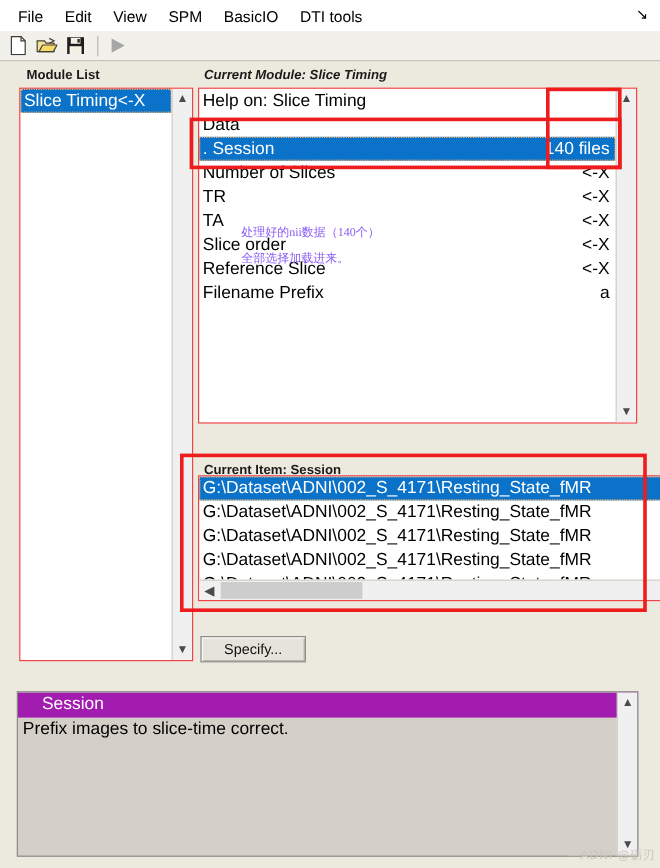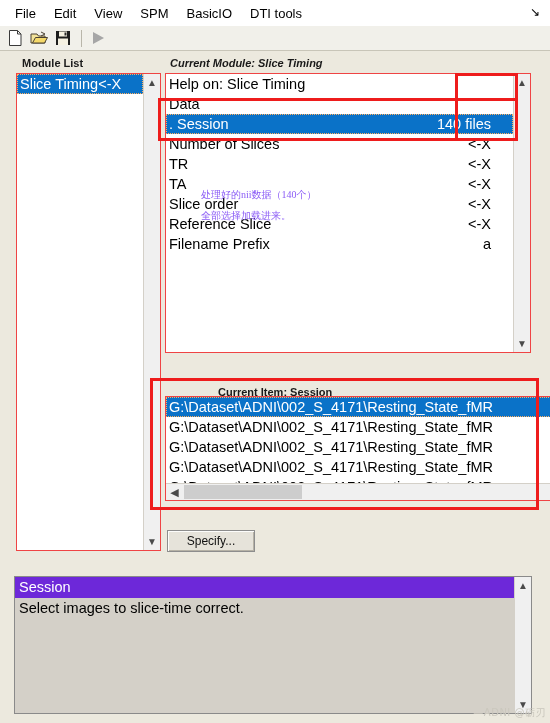--- a/index.html
+++ b/index.html
@@ -97,21 +97,21 @@
     line-height: 20px;
     font-size: 14.5px;
     color: #000;
     padding-left: 3px;
     white-space: nowrap;
     display: flex;
     justify-content: space-between;
     box-sizing: border-box;
   }
   .row .rv {
-    padding-right: 22px;
+    padding-right: 5px;
   }
   .row.sel {
     background: #0a72c8;
     color: #ffffff;
     outline: 1px dotted #ffb060;
     outline-offset: -1px;
   }
 
   
   .vscroll {
@@ -200,24 +200,24 @@
   .helppanel {
     position: absolute;
     background: #d4d0c8;
     border: 1px solid #8a8a8a;
     box-sizing: border-box;
     overflow: hidden;
   }
   .help-title {
     height: 21px;
     line-height: 21px;
-    background: #6d28d9;
+    background: #a21caf;
     color: #ffffff;
     font-size: 14.5px;
-    padding-left: 4px;
+    padding-left: 20px;
     box-sizing: border-box;
   }
   .help-body {
     font-size: 14.5px;
     color: #000;
     padding-left: 4px;
     line-height: 21px;
   }
 
   .watermark {
@@ -335,21 +335,21 @@
   <div class="vscroll">
     <div class="vs-arrow up">▲</div>
     <div class="vs-arrow dn">▼</div>
     <div class="vs-thumb" style="top:17px; height:0px;"></div>
   </div>
 </div>
 
 <div class="redbox" style="left:455px; top:73px; width:63px; height:68px;"></div>
 <div class="redbox" style="left:158px; top:98px; width:360px; height:43px;"></div>
 
-<div class="panel-title" style="left:170px; top:386px;margin-left:48px;">Current Item: Session</div>
+<div class="panel-title" style="left:170px; top:386px;">Current Item: Session</div>
 
 <div class="listbox" style="left:165px; top:396px; width:442px; height:105px;">
   <div class="lb-inner" style="right:17px; bottom:17px;">
     <div class="row sel">
       <span>G:\Dataset\ADNI\002_S_4171\Resting_State_fMR</span>
     </div>
     <div class="row">
       <span>G:\Dataset\ADNI\002_S_4171\Resting_State_fMR</span>
     </div>
     <div class="row">
@@ -373,21 +373,21 @@
     <div class="hs-thumb" style="left:18px; width:118px;"></div>
   </div>
 </div>
 
 <div class="redbox" style="left:150px; top:378px; width:389px; height:132px;"></div>
 
 <div class="btn" style="left:167px; top:530px; width:88px; height:22px;">Specify...</div>
 
 <div class="helppanel" style="left:14px; top:576px; width:518px; height:138px;">
   <div class="help-title">Session</div>
-  <div class="help-body">Select images to slice-time correct.</div>
+  <div class="help-body">Prefix images to slice-time correct.</div>
   <div class="vscroll">
     <div class="vs-arrow up">▲</div>
     <div class="vs-arrow dn">▼</div>
     <div class="vs-thumb" style="top:17px; height:0px;"></div>
   </div>
 </div>
 
 <div class="watermark">—ADNI @砺刃</div>
 
 </body></html>

